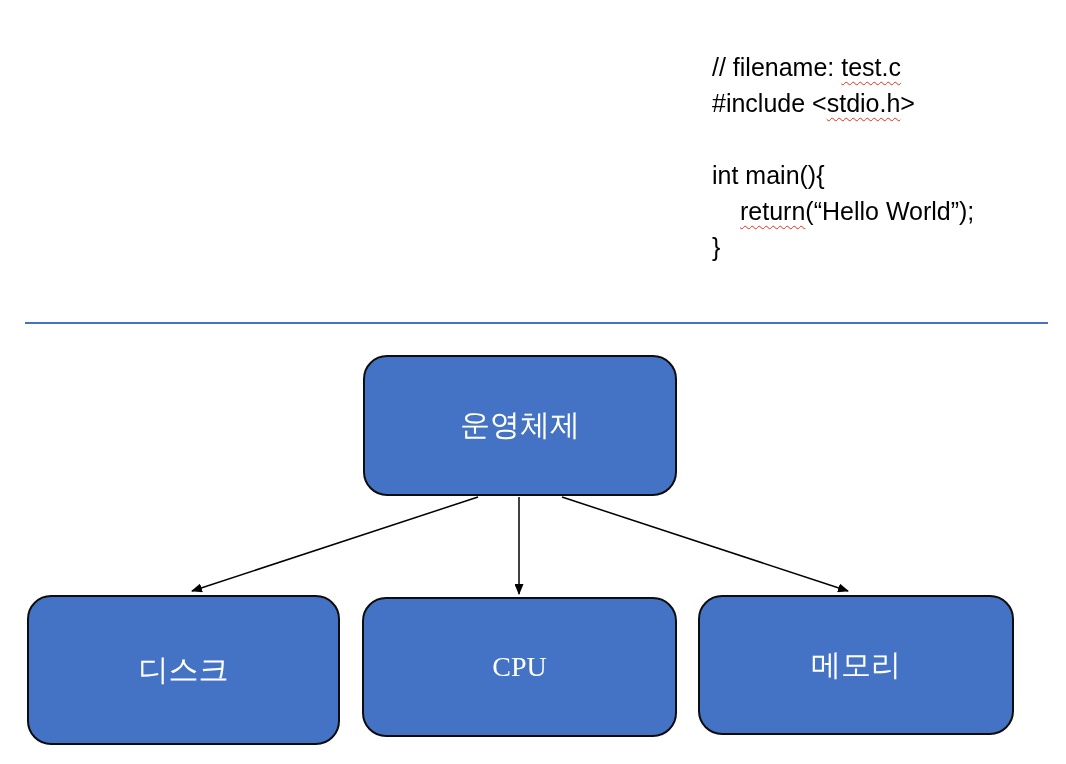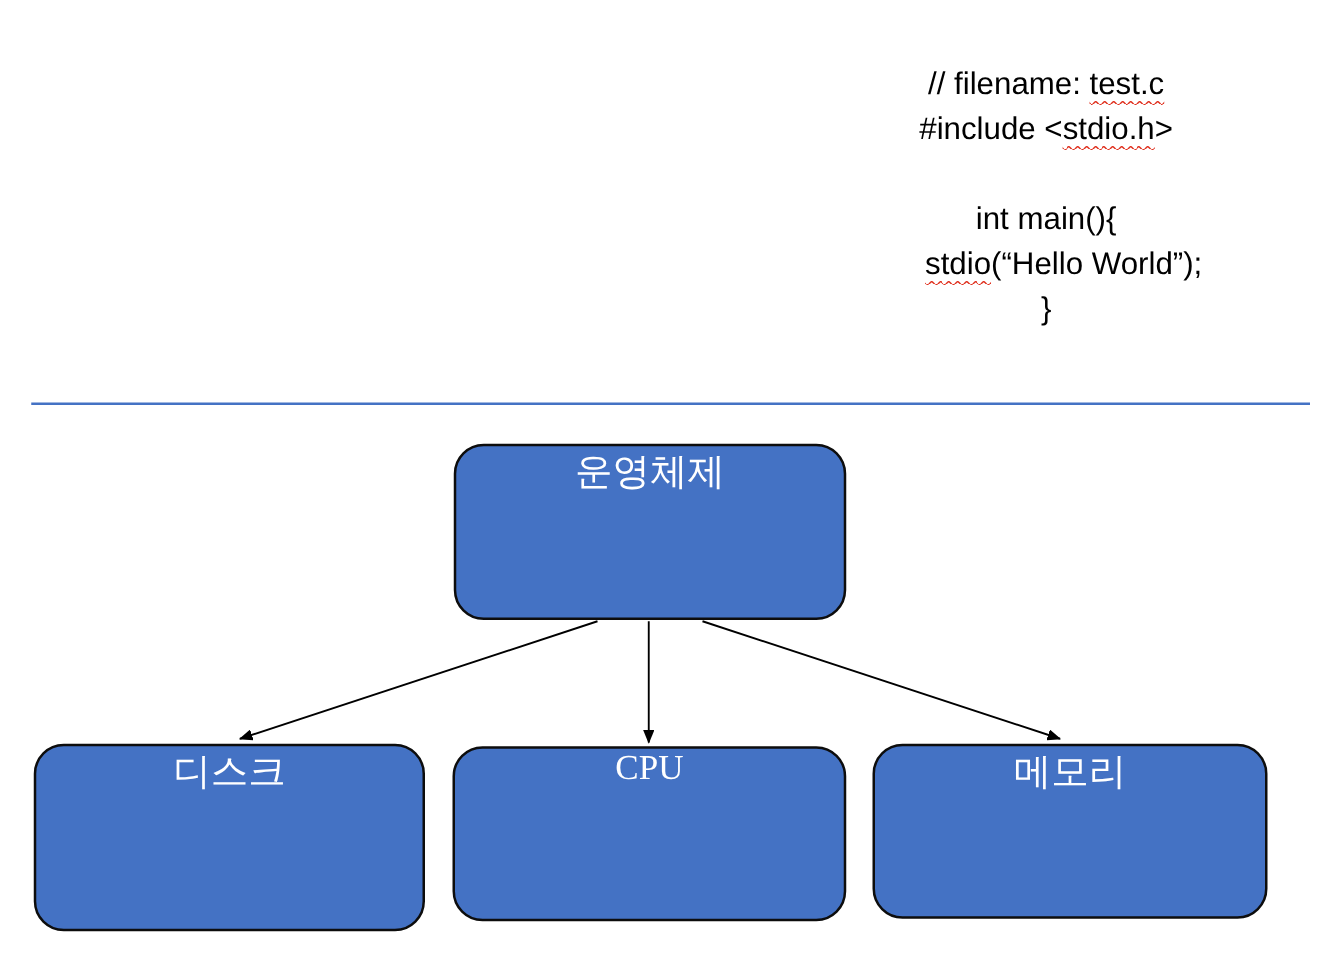--- a/index.html
+++ b/index.html
@@ -12,21 +12,21 @@
   }
 
   
   .code-block {
     position: absolute;
     left: 712px; top: 49px;
     font-size: 25px;
     line-height: 36px;
     color: var(--code-text, #000);
   }
-  .code-line { white-space: pre; height: 36px; text-align: center; }
+  .code-line { white-space: pre; height: 36px; }
   .code-line.indent { padding-left: 28px; }
   .misspelled {
     text-decoration: underline;
     text-decoration-style: wavy;
     text-decoration-color: var(--squiggle, #e0301e);
     text-decoration-thickness: 1px;
     text-underline-offset: 5px;
     text-decoration-skip-ink: none;
   }
 
@@ -38,21 +38,21 @@
     background: var(--divider, #4472C4);
   }
 
   
   .node {
     position: absolute;
     background: var(--node-fill, #4472C4);
     border: 2px solid var(--node-border, #000);
     border-radius: 24px;
     color: var(--node-text, #fff);
-    display: flex; align-items: flex-start; justify-content: center;
+    display: flex; align-items: center; justify-content: center;
     font-size: 30px;
     box-sizing: border-box;
   }
   .node-os     { left: 363px; top: 355px; width: 314px; height: 141px; }
   .node-disk   { left:  27px; top: 595px; width: 313px; height: 150px; }
   .node-cpu    { left: 362px; top: 597px; width: 315px; height: 140px; font-size: 28px; font-family: Liberation Serif, serif; }
   .node-memory { left: 698px; top: 595px; width: 316px; height: 140px; }
 
   
   svg.arrows {
@@ -64,21 +64,21 @@
 </head>
 <body>
 
 <div>
 
   <div class="code-block">
     <div class="code-line"><span>// filename: </span><span class="misspelled">test.c</span><span></span></div>
     <div class="code-line"><span>#include &lt;</span><span class="misspelled">stdio.h</span><span>&gt;</span></div>
     <div class="code-line"></div>
     <div class="code-line"><span>int main(){</span></div>
-    <div class="code-line indent"><span class="misspelled">stdio</span><span>(“Hello World”);</span></div>
+    <div class="code-line indent"><span class="misspelled">return</span><span>(“Hello World”);</span></div>
     <div class="code-line"><span>}</span></div>
   </div>
 
   <div class="divider"></div>
 
   <svg class="arrows" viewBox="0 0 1066 764">
     <defs>
       <marker id="ah" markerWidth="11" markerHeight="9" refX="10" refY="4.5" orient="auto" markerUnits="userSpaceOnUse">
         <path d="M0,0 L11,4.5 L0,9 z" fill="#000000"></path>
       </marker>

